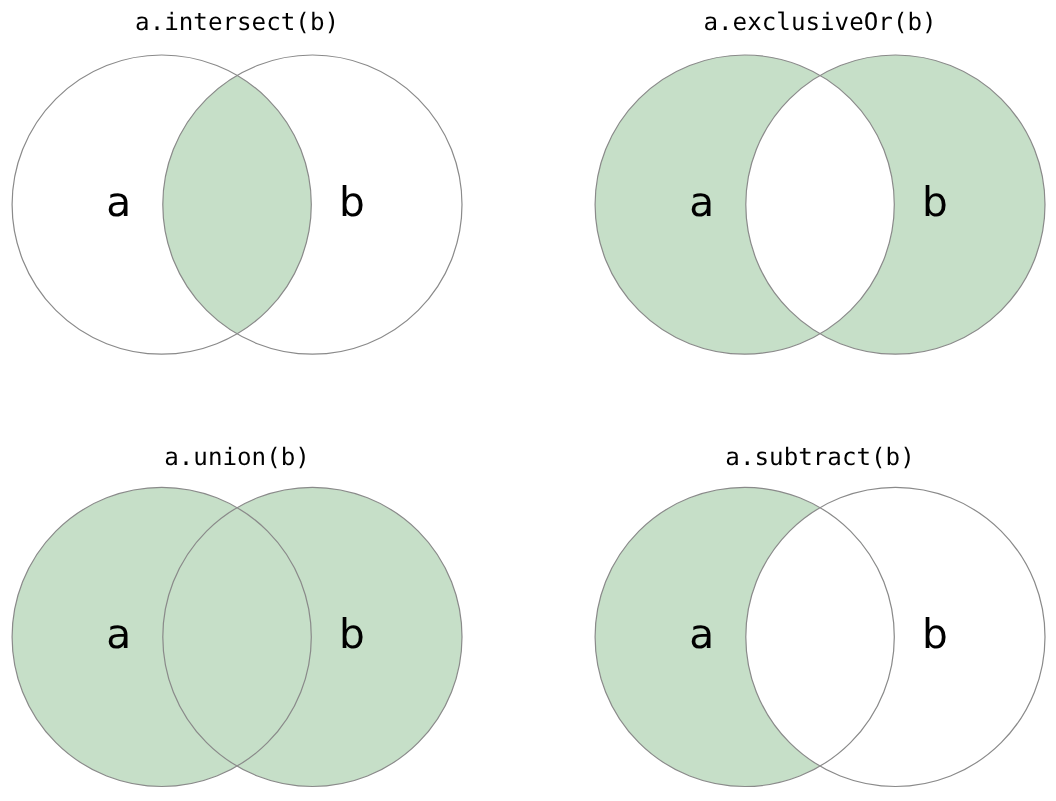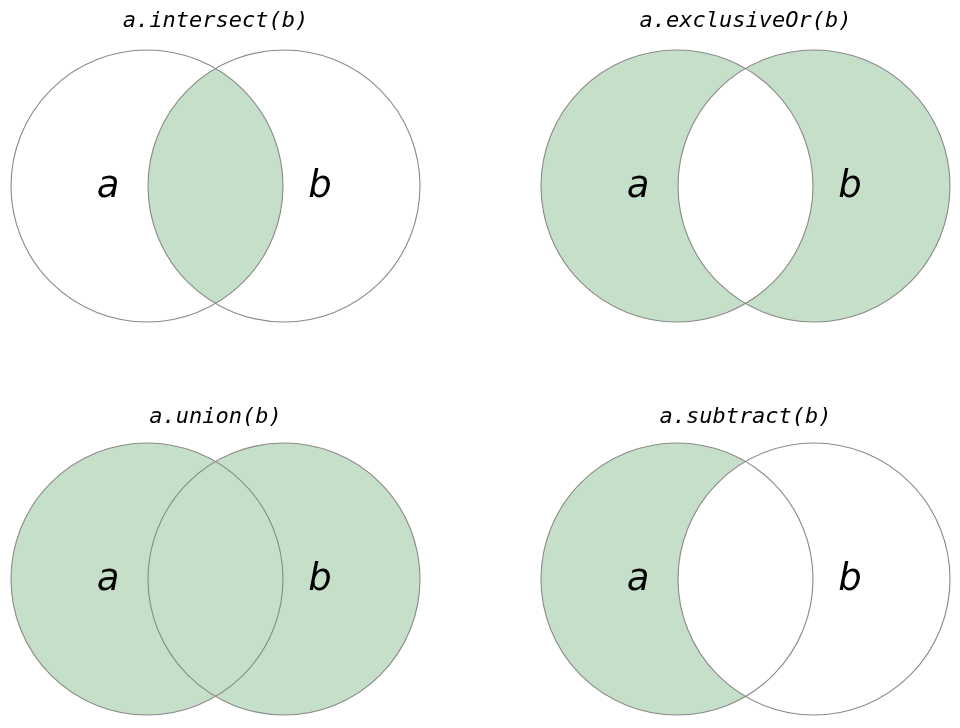--- a/index.html
+++ b/index.html
@@ -9,21 +9,20 @@
   }
   body {
     width: 960px;
     height: 728px;
     overflow: hidden;
     font-family: "DejaVu Sans", sans-serif;
   }
   .figure-wrap {
     width: 960px;
     height: 728px;
-    font-style: italic;
   }
   svg { display: block; }
   .title {
     font-family: "DejaVu Sans Mono", monospace;
     font-size: 22px;
     font-weight: normal;
     text-anchor: middle;
   }
   .set-label {
     font-family: "DejaVu Sans", sans-serif;

